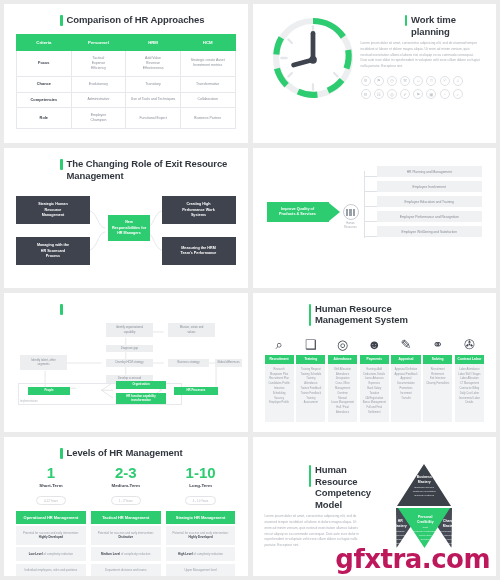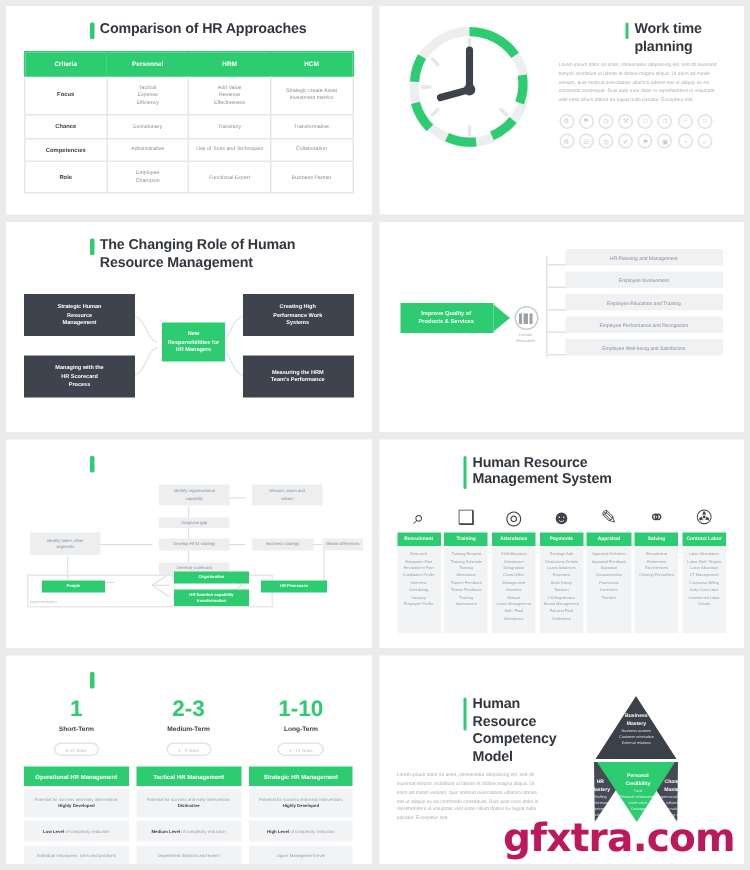--- a/index.html
+++ b/index.html
@@ -19,21 +19,21 @@
   .bar.h2 { height: 22px; margin-top: 1px; }
   .stitle h2 { font-size: 9.5px; font-weight: 700; color: #32373f; line-height: 1.22; letter-spacing: -0.1px; }
 
   
   .tbl { width: 100%; border-collapse: collapse; margin-top: 8px; table-layout: fixed; }
   .tbl th { background: #2ecc71; color: #fff; font-size: 4.3px; font-weight: 700; padding: 5px 2px; text-align: center; border: 0.4px solid #2ecc71; }
   .tbl td { border: 0.4px solid #e6e8eb; font-size: 3.5px; color: #8a9099; text-align: center; padding: 4.5px 2px; line-height: 1.5; }
   .tbl td.c0 { color: #3a3f4a; font-weight: 700; font-size: 3.9px; }
 
   
-  .s2 { display: flex; align-items: flex-start; gap: 12px; }
+  .s2 { display: flex; align-items: flex-start; gap: 0; }
   .clockwrap { width: 96px; flex: none; display: flex; align-items: center; justify-content: center; }
   .s2r { flex: 1; padding-right: 4px; }
   .lorem { font-size: 3.3px; color: #a9aeb5; line-height: 1.75; margin-top: 4px; }
   .iconrows { margin-top: 6px; }
   .irow { display: flex; gap: 3.2px; margin-bottom: 3.2px; }
   .cirbtn { width: 10px; height: 10px; border-radius: 50%; border: 0.6px solid #dfe2e6; display: flex; align-items: center; justify-content: center; font-size: 4.4px; color: #c3c7cd; }
 
   
   .s3wrap { position: relative; height: 86px; margin-top: 7px; }
   .nbox { position: absolute; background: #3e434e; color: #fff; font-size: 3.7px; font-weight: 700; line-height: 1.55; display: flex; align-items: center; justify-content: center; text-align: center; padding: 2px 3px; }
@@ -194,21 +194,21 @@
               <div class="cirbtn">⌕</div>
             </div>
         </div>
       </div>
     </div>
   </div>
 
   <div class="slide">
     <div class="stitle">
       <span class="bar h1"></span>
-      <h2>The Changing Role of Human Resource Management</h2>
+      <h2>The Changing Role of Exit Resource Management</h2>
     </div>
     <div class="s3wrap">
       <svg width="100%" height="86" viewBox="0 0 226 86" style="position:absolute;left:0;top:0">
         <g fill="none" stroke="#e2e4e8" stroke-width="0.9">
           <path d="M74 22 C 84 22, 84 40, 92 40"></path>
           <path d="M74 63 C 84 63, 84 44, 92 44"></path>
           <path d="M134 40 C 142 40, 142 22, 152 22"></path>
           <path d="M134 44 C 142 44, 142 63, 152 63"></path>
         </g>
       </svg>
@@ -423,20 +423,21 @@
 Daily Cost Labor
 Incremental Labor
 Details</div>
         </div>
       </div>
   </div>
 
   <div class="slide">
     <div class="stitle">
       <span class="bar h1"></span>
+      <h2>Levels of HR Management</h2>
     </div>
     <div class="s7" id="s7cols">
         <div class="s7c">
           <div class="bignum">1</div>
           <div class="term">Short-Term</div>
           <div><div class="pill">0-12 Years</div></div>
           <div class="s7h">Operational HR Management</div>
           <div class="s7r">Potential for success and early intervention: <b>Highly Developed</b></div>
           <div class="s7r"><b>Low Level</b> of complexity reduction</div>
           <div class="s7r">Individual employees, roles and positions</div>

